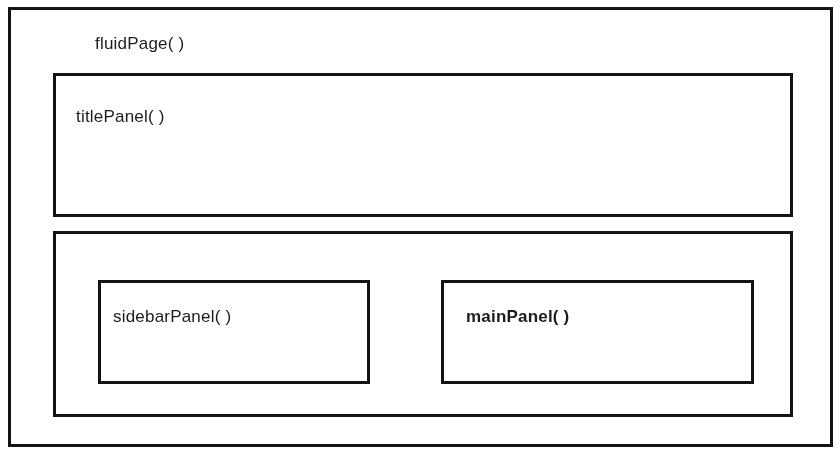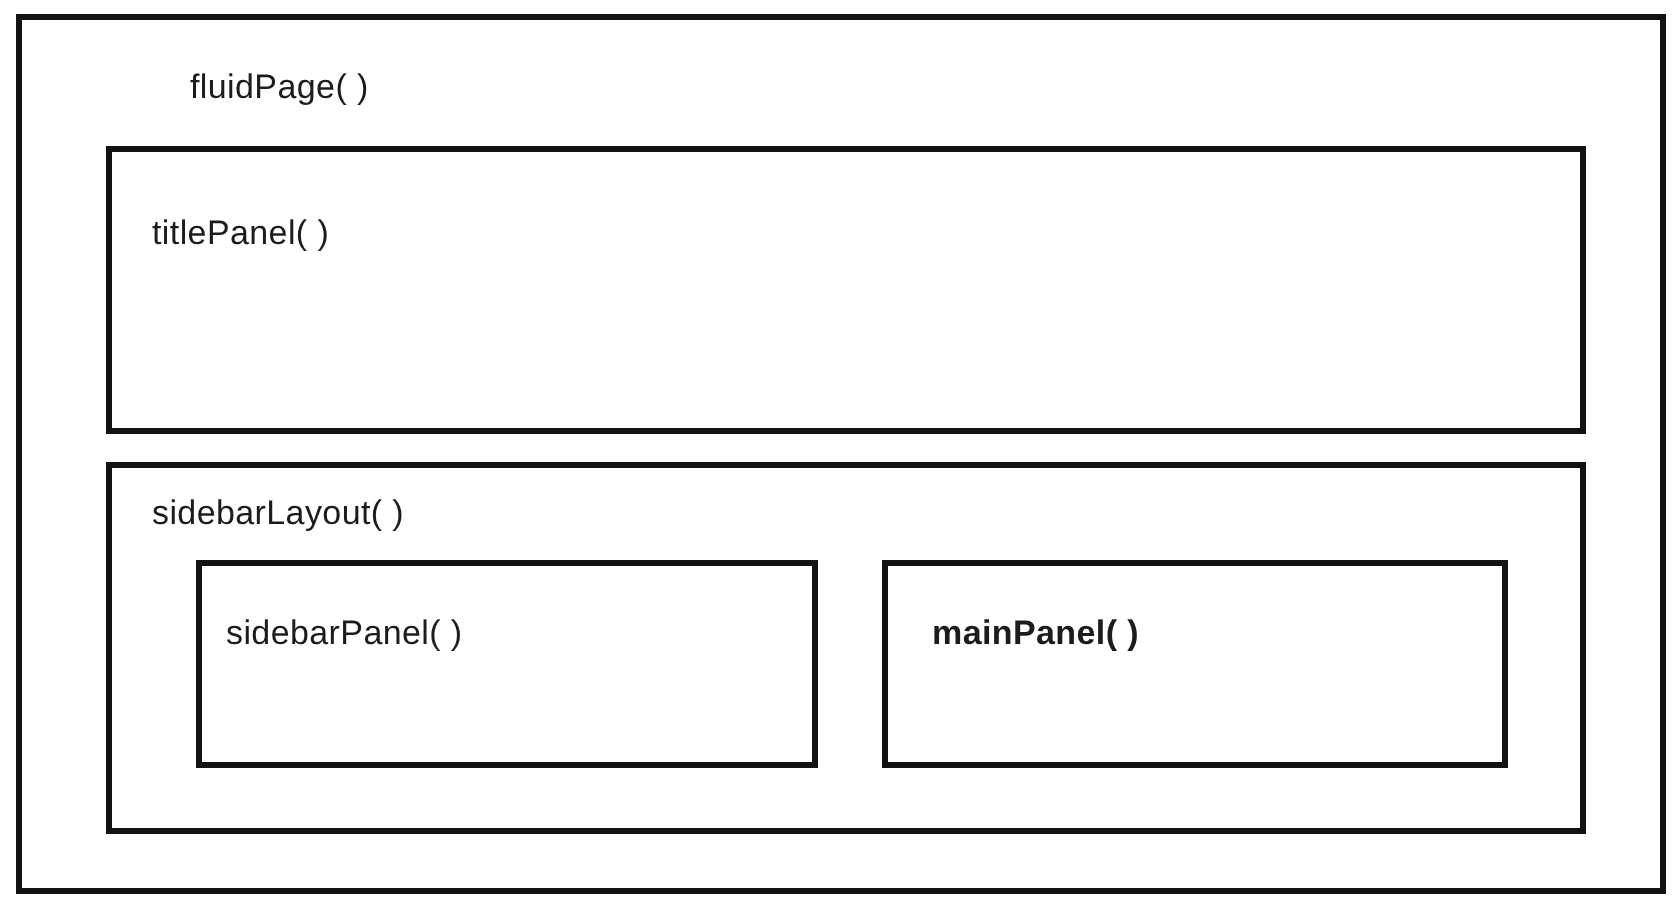--- a/index.html
+++ b/index.html
@@ -55,21 +55,21 @@
     top: 221px;
     width: 740px;
     height: 186px;
   }
   #sidebarlayout-label { left: 20px; top: 13px; }
 
   
   #sidebarpanel-box {
     left: 42px;
     top: 46px;
-    width: 311px;
+    width: 272px;
     height: 104px;
   }
   #sidebarpanel-label { left: 12px; top: 24px; }
 
   
   #mainpanel-box {
     left: 385px;
     top: 46px;
     width: 313px;
     height: 104px;
@@ -83,21 +83,20 @@
 
   <div class="box" id="fluidpage-box">
 
     <span class="box-label" id="fluidpage-label">fluidPage( )</span>
 
     <div class="box" id="titlepanel-box">
       <span class="box-label" id="titlepanel-label">titlePanel( )</span>
     </div>
 
     <div class="box" id="sidebarlayout-box">
-      <span class="box-label" id="sidebarlayout-label">sidebarLayout( )</span>
 
       <div class="box" id="sidebarpanel-box">
         <span class="box-label" id="sidebarpanel-label">sidebarPanel( )</span>
       </div>
 
       <div class="box" id="mainpanel-box">
         <span class="box-label" id="mainpanel-label">mainPanel( )</span>
       </div>
     </div>
 

